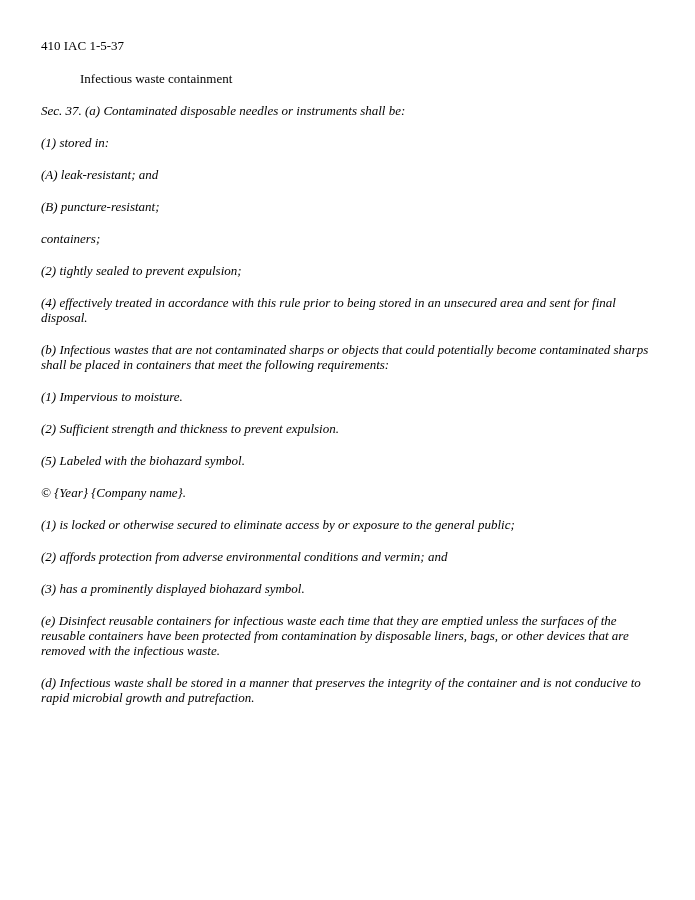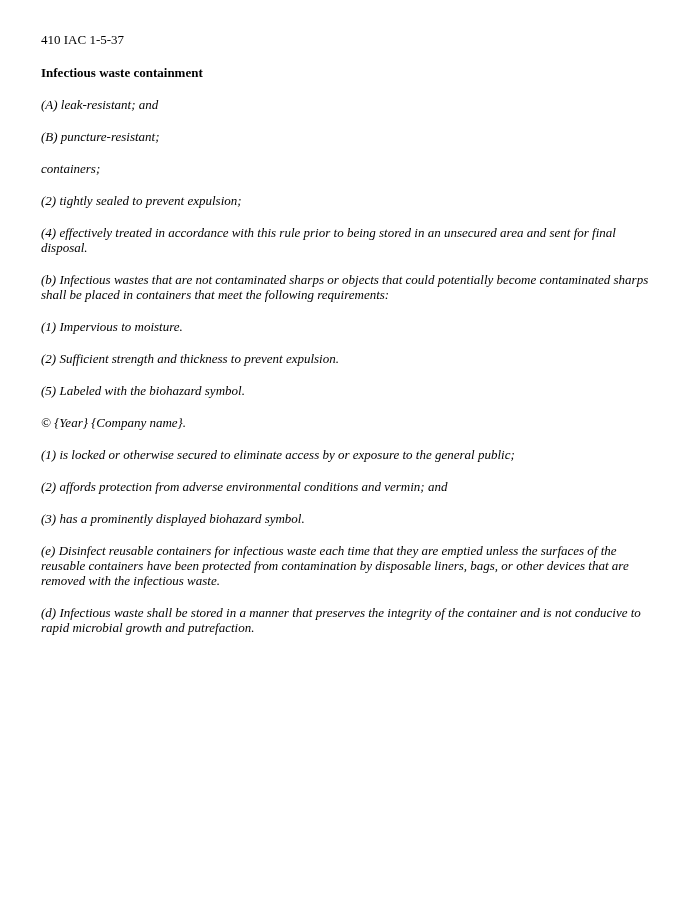--- a/index.html
+++ b/index.html
@@ -1,32 +1,34 @@
 <!DOCTYPE html>
 <html><head>
 <meta charset="utf-8">
 <style>
   html, body { margin: 0; padding: 0; background: #ffffff; }
   body { width: 695px; height: 900px; position: relative; overflow: hidden; }
   .page {
-    position: absolute; left: 41px; top: 32px; width: 620px;
+    position: absolute; left: 41px; top: 38px; width: 620px;
     font-family: "Liberation Serif", "DejaVu Serif", serif;
     font-size: 13px; line-height: 15px; color: #000000;
   }
   .p { margin: 0 0 17px 0; }
   .italic { font-style: italic; }
-  .bold { font-weight: bold; }
+  .bold { font-weight: normal; margin-left: 39px; }
   .code { margin-bottom: 18px; }
 </style>
 </head>
 <body>
 
 <div class="page">
   <p class="p code">410 IAC 1-5-37</p>
   <p class="p bold">Infectious waste containment</p>
+  <p class="p italic">Sec. 37. (a) Contaminated disposable needles or instruments shall be:</p>
+  <p class="p italic">(1) stored in:</p>
   <p class="p italic">(A) leak-resistant; and</p>
   <p class="p italic">(B) puncture-resistant;</p>
   <p class="p italic">containers;</p>
   <p class="p italic">(2) tightly sealed to prevent expulsion;</p>
   <p class="p italic">(4) effectively treated in accordance with this rule prior to being stored in an unsecured area and sent for final disposal.</p>
   <p class="p italic">(b) Infectious wastes that are not contaminated sharps or objects that could potentially become contaminated sharps shall be placed in containers that meet the following requirements:</p>
   <p class="p italic">(1) Impervious to moisture.</p>
   <p class="p italic">(2) Sufficient strength and thickness to prevent expulsion.</p>
   <p class="p italic">(5) Labeled with the biohazard symbol.</p>
   <p class="p italic">© {Year} {Company name}.</p>

